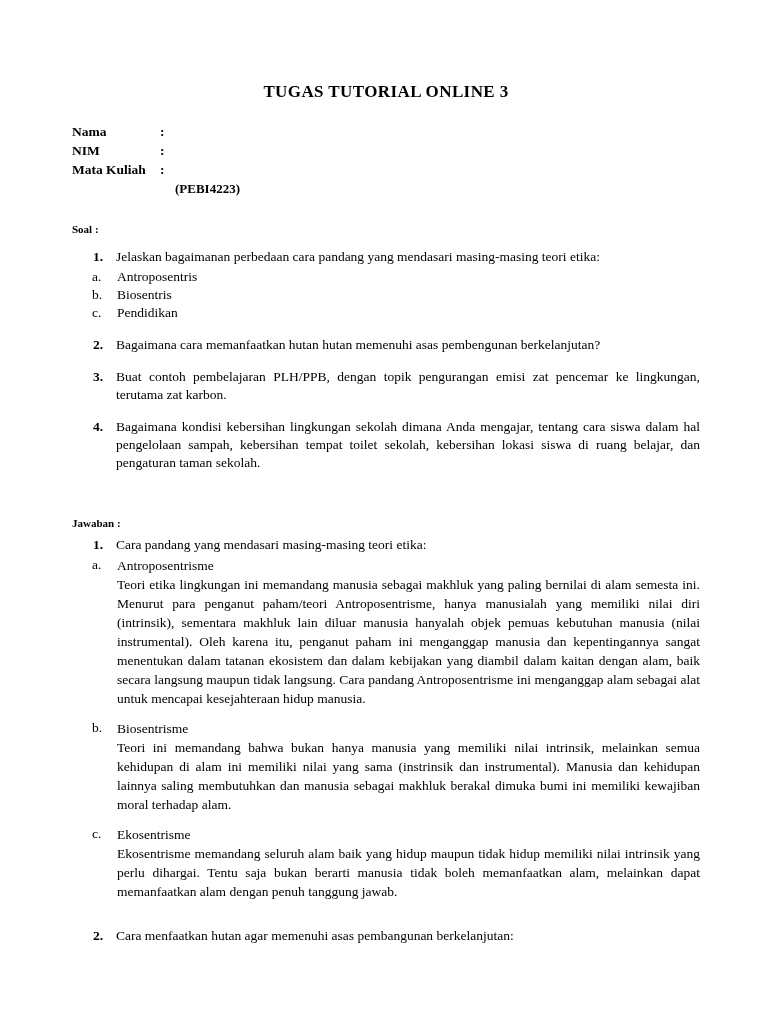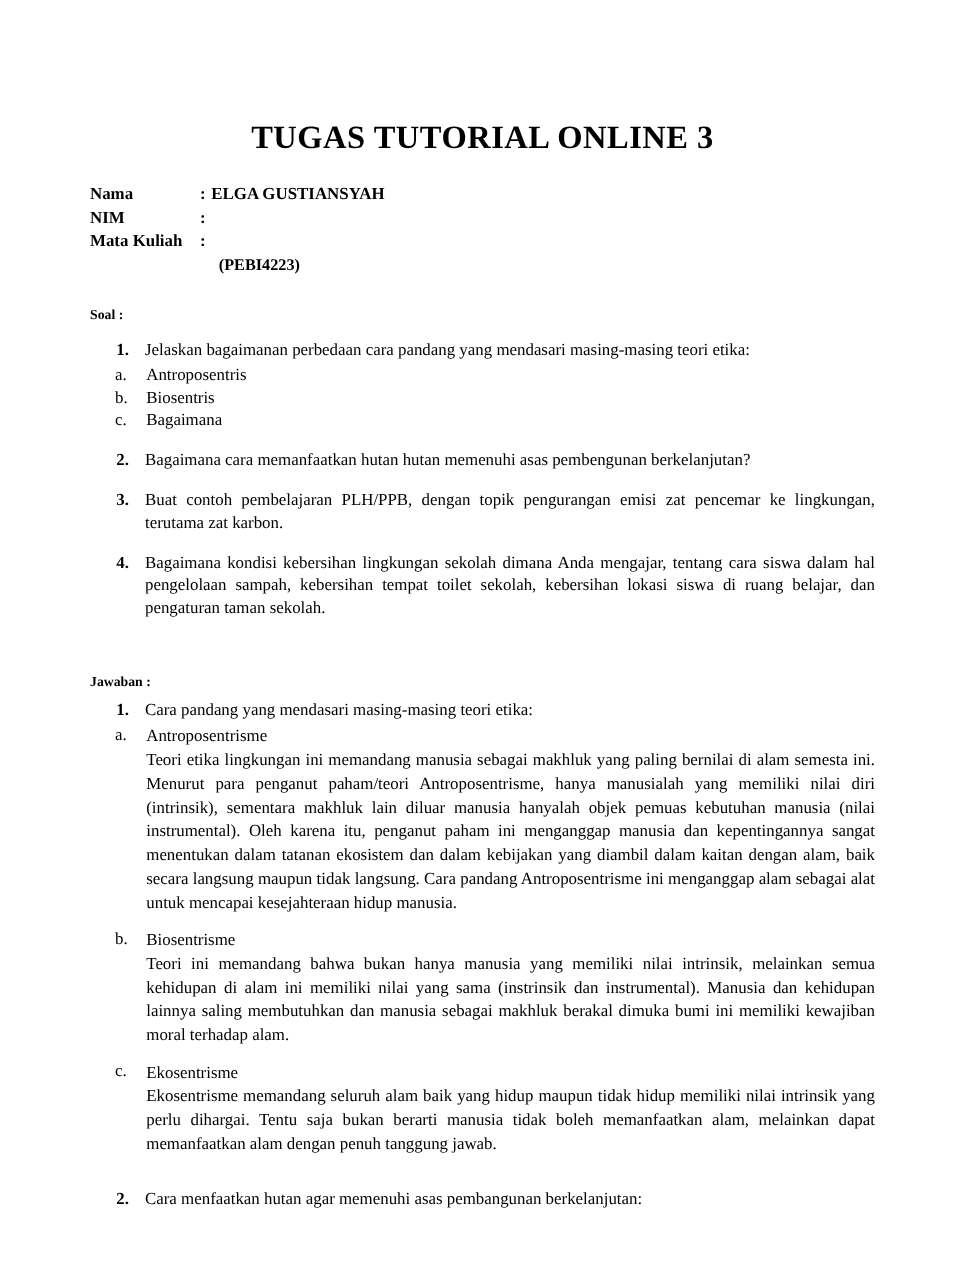--- a/index.html
+++ b/index.html
@@ -28,25 +28,25 @@
 
   .content {
     position: absolute;
     left: 72px;
     top: 0;
     width: 628px; 
   }
 
   
   .doc-title {
-    font-size: 26px;
+    font-size: 17px;
     font-weight: bold;
     text-align: center;
     letter-spacing: 0.4px;
-    margin: 16px;
+    margin: 4px;
     padding-top: 78px;
     line-height: 1.2;
   }
 
   
   .ident {
     margin-top: 20px;
   }
   .ident-row {
     display: flex;
@@ -149,21 +149,20 @@
 <div class="page">
   <div class="content">
 
     <h1 class="doc-title">TUGAS TUTORIAL ONLINE 3</h1>
 
     <div class="ident">
 
       <div class="ident-row">
         <span class="ident-label">Nama</span>
         <span class="ident-colon">:</span>
-        <span class="ident-value">ELGA GUSTIANSYAH</span>
       </div>
 
       <div class="ident-row">
         <span class="ident-label">NIM</span>
         <span class="ident-colon">:</span>
       </div>
 
       <div class="ident-row">
         <span class="ident-label">Mata Kuliah</span>
         <span class="ident-colon">:</span>
@@ -184,21 +183,21 @@
         <div class="sub-item">
           <span class="sub-marker">a.</span>
           <span class="sub-body">Antroposentris</span>
         </div>
         <div class="sub-item">
           <span class="sub-marker">b.</span>
           <span class="sub-body">Biosentris</span>
         </div>
         <div class="sub-item">
           <span class="sub-marker">c.</span>
-          <span class="sub-body">Bagaimana</span>
+          <span class="sub-body">Pendidikan</span>
         </div>
       </div>
 
       <div class="ol-item q2">
         <span class="ol-marker">2.</span>
         <span class="ol-body">Bagaimana cara memanfaatkan hutan hutan memenuhi asas pembengunan berkelanjutan?</span>
       </div>
 
       <div class="ol-item q3">
         <span class="ol-marker">3.</span>

